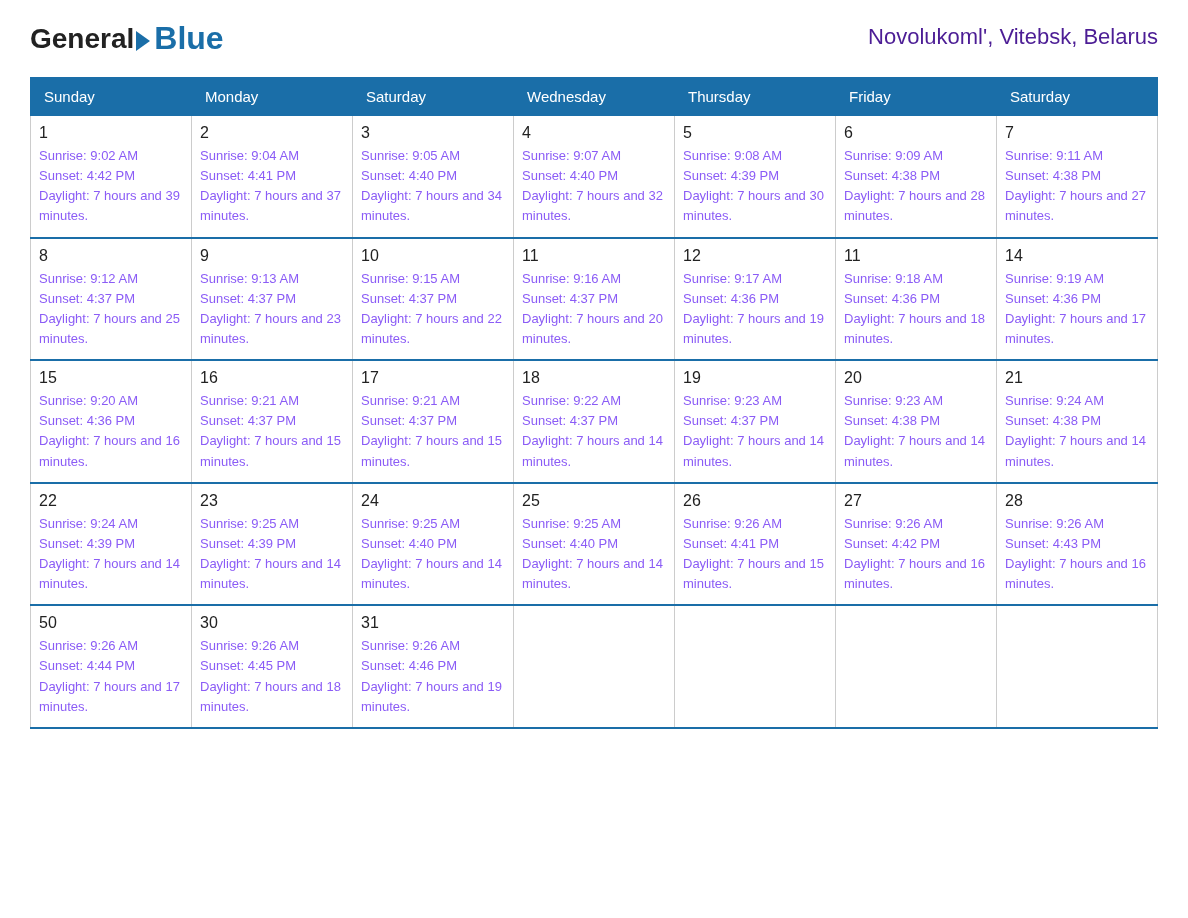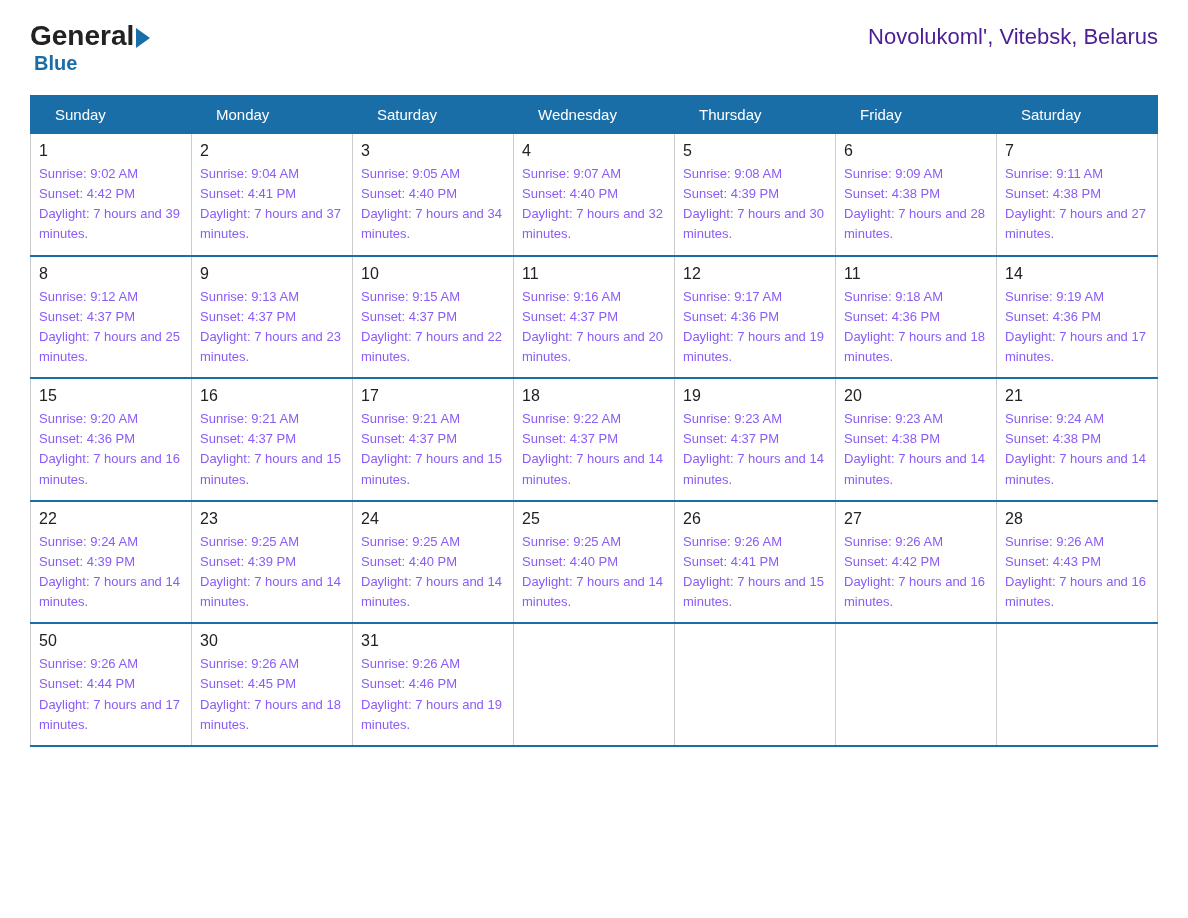--- a/index.html
+++ b/index.html
@@ -24,28 +24,28 @@
     .logo-arrow {
       width: 0;
       height: 0;
       border-left: 14px solid #1a6ea8;
       border-top: 10px solid transparent;
       border-bottom: 10px solid transparent;
       margin-top: 4px;
       margin-left: 2px;
     }
     .logo-text-blue {
-      font-size: 20px;
+      font-size: 32px;
       font-weight: bold;
       color: #1a6ea8;
       margin-left: 2px;
     }
     .logo-block {
       display: flex;
-      flex-direction: column;
+      flex-direction: row;
     }
     .logo-row1 {
       display: flex;
       align-items: center;
     }
     .title-block {
       text-align: right;
     }
     .title-block h1 {
       font-size: 52px;
@@ -60,21 +60,21 @@
       margin-top: 4px;
     }
     table {
       width: 100%;
       border-collapse: collapse;
       font-size: 13.5px;
     }
     thead tr th {
       background-color: #1a6ea8;
       color: #fff;
-      padding: 10px 24px;
+      padding: 10px 13px;
       text-align: left;
       font-size: 15px;
       font-weight: normal;
       border: 1px solid #1a6ea8;
     }
     tbody tr td {
       border: 1px solid #ccc;
       padding: 8px 8px 10px 8px;
       vertical-align: top;
       width: 14.28%;

